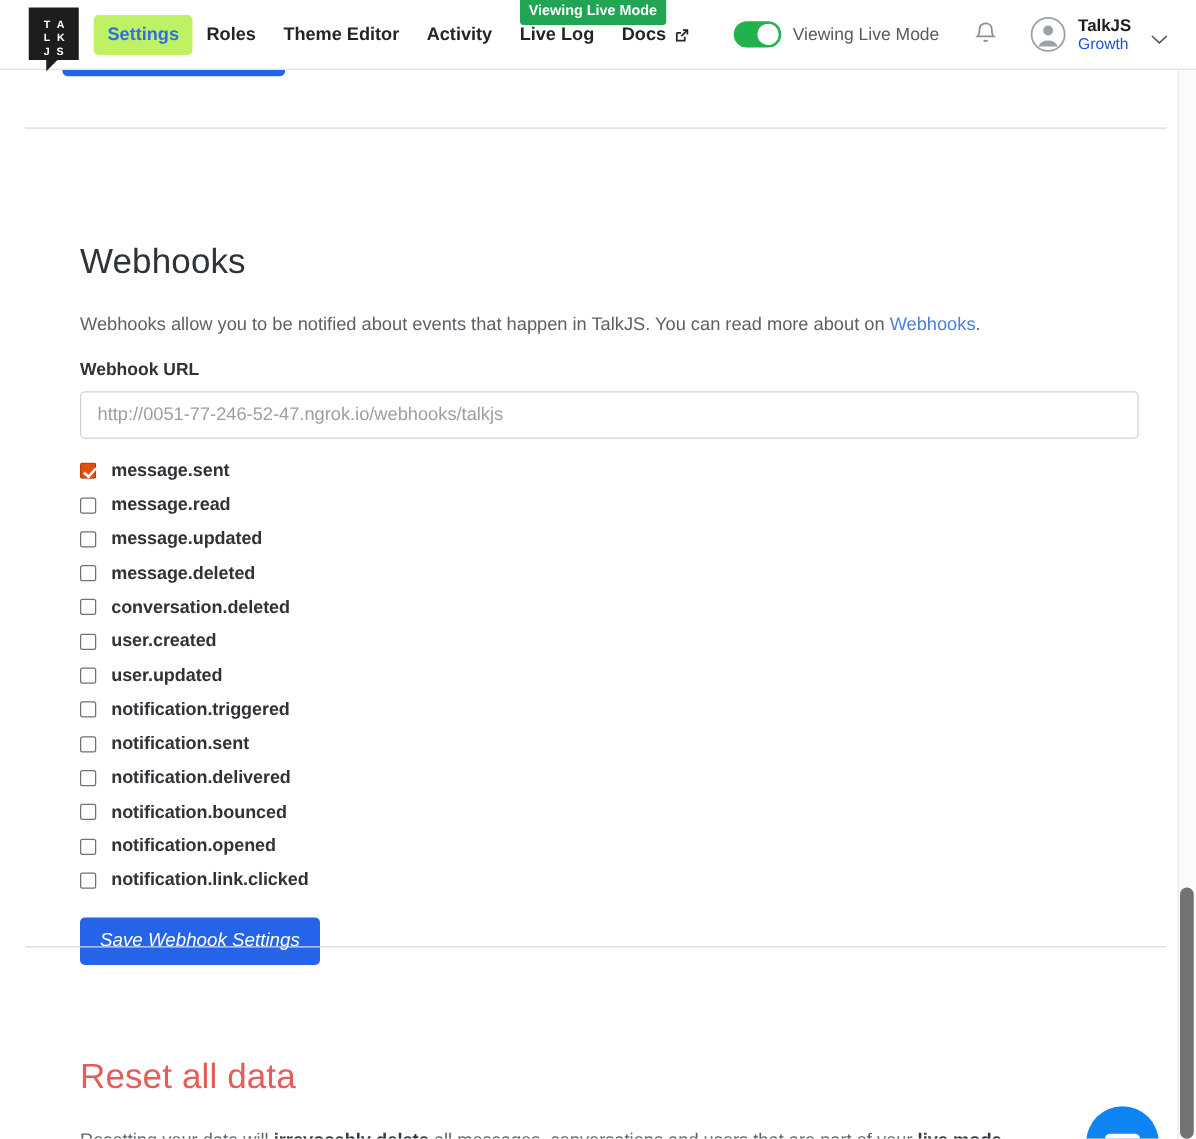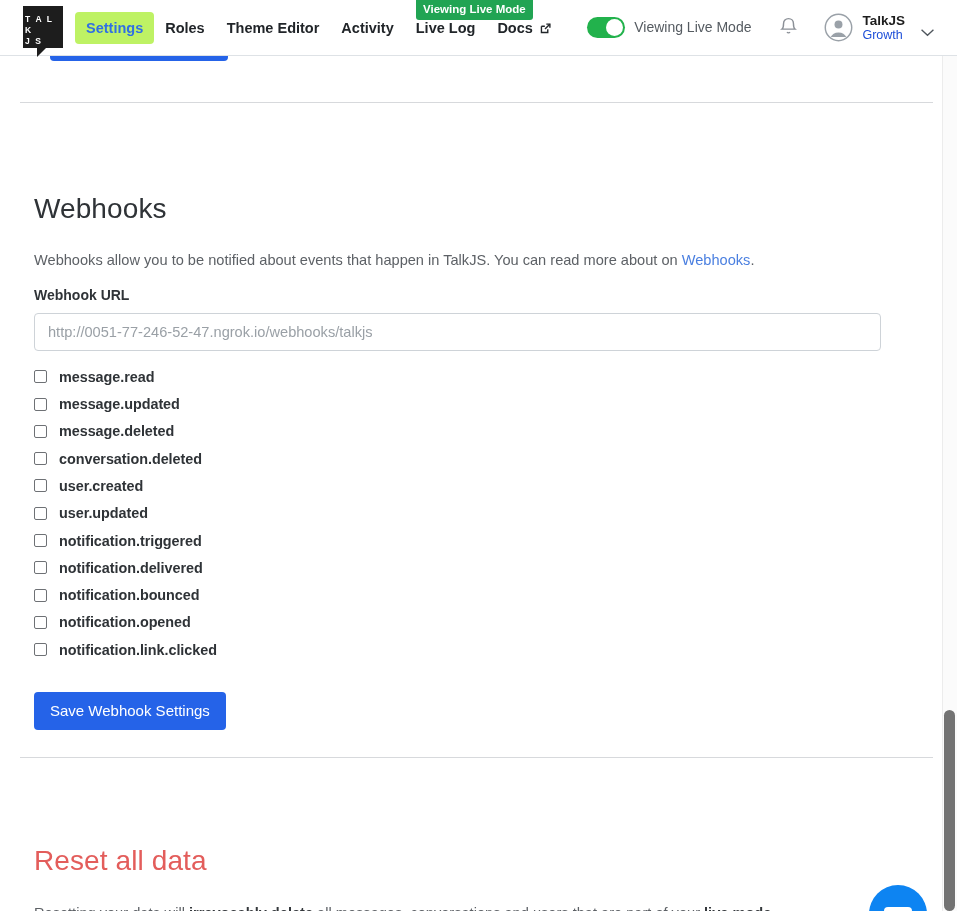--- a/index.html
+++ b/index.html
@@ -34,21 +34,21 @@
     margin-top: -2px;
     background: #1d1d1d;
     flex: 0 0 auto;
   }
   .logo-text {
     color: #ffffff;
     font-size: 8.5px;
     font-weight: 700;
     letter-spacing: 1.6px;
     line-height: 11px;
-    padding: 8px 0 0 2px;
+    padding: 8px 0 0 12px;
     white-space: pre-line;
     font-family: "Liberation Sans", sans-serif;
   }
   .logo-tail {
     position: absolute;
     left: 14px;
     bottom: -9px;
     width: 0; height: 0;
     border-left: 10px solid #1d1d1d;
     border-bottom: 10px solid transparent;
@@ -157,21 +157,21 @@
   .divider {
     position: absolute;
     left: 20px;
     width: 913px;
     height: 1px;
     background: #d7d9dc;
   }
   .divider.top { top: 46px; }
   .divider.bottom { top: 701px; }
 
-  .section { position: absolute; left: 34px; }
+  .section { position: absolute; left: 64px; }
 
   .h2 {
     font-size: 28px;
     font-weight: 400;
     color: #2f3337;
     letter-spacing: 0.1px;
   }
   .h2.danger { color: #e35d5b; }
 
   .desc {
@@ -382,20 +382,24 @@
     <p class="desc" style="margin-top:25px;">
       <span>Webhooks allow you to be notified about events that happen in TalkJS. You can read more about on </span><a href="#">Webhooks</a><span>.</span>
     </p>
 
     <div class="field-label" style="margin-top:16px;">Webhook URL</div>
 
     <input class="url-input" style="margin-top: 10px;" type="text" placeholder="http://0051-77-246-52-47.ngrok.io/webhooks/talkjs" value="">
 
     <div class="events">
       <div class="event-row">
+        <span class="cb checked"></span>
+        <span class="event-label">message.sent</span>
+      </div>
+      <div class="event-row">
         <span class="cb"></span>
         <span class="event-label">message.read</span>
       </div>
       <div class="event-row">
         <span class="cb"></span>
         <span class="event-label">message.updated</span>
       </div>
       <div class="event-row">
         <span class="cb"></span>
         <span class="event-label">message.deleted</span>
@@ -411,37 +415,41 @@
       <div class="event-row">
         <span class="cb"></span>
         <span class="event-label">user.updated</span>
       </div>
       <div class="event-row">
         <span class="cb"></span>
         <span class="event-label">notification.triggered</span>
       </div>
       <div class="event-row">
         <span class="cb"></span>
+        <span class="event-label">notification.sent</span>
+      </div>
+      <div class="event-row">
+        <span class="cb"></span>
         <span class="event-label">notification.delivered</span>
       </div>
       <div class="event-row">
         <span class="cb"></span>
         <span class="event-label">notification.bounced</span>
       </div>
       <div class="event-row">
         <span class="cb"></span>
         <span class="event-label">notification.opened</span>
       </div>
       <div class="event-row">
         <span class="cb"></span>
         <span class="event-label">notification.link.clicked</span>
       </div>
     </div>
 
-    <button class="btn btn-primary" style="margin-top:29px;">Save Webhook Settings</button>
+    <button class="btn btn-primary" style="margin-top:16px;font-style:italic;">Save Webhook Settings</button>
   </div>
 
   <div class="divider bottom"></div>
 
   <div class="section" style="top:789px;">
     <h2 class="h2 danger">Reset all data</h2>
 
     <p class="desc" style="margin-top:26px;"><span>Resetting your data will </span><b>irrevocably delete</b><span> all messages, conversations and users that are part of your </span><b>live mode</b><span>.</span></p>
 
   </div>

